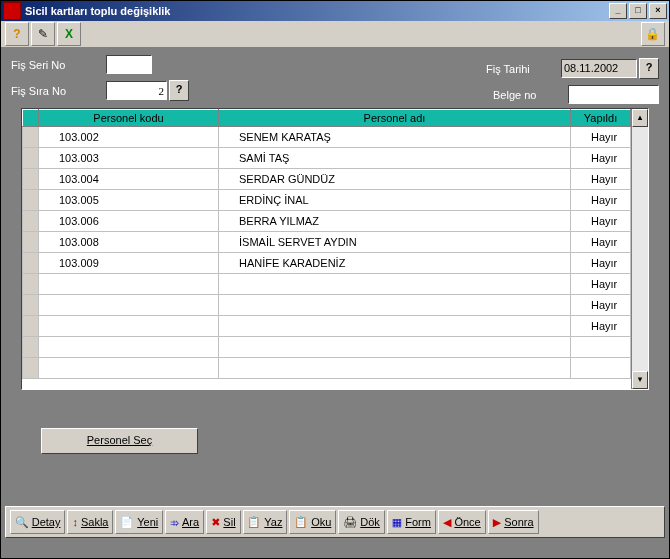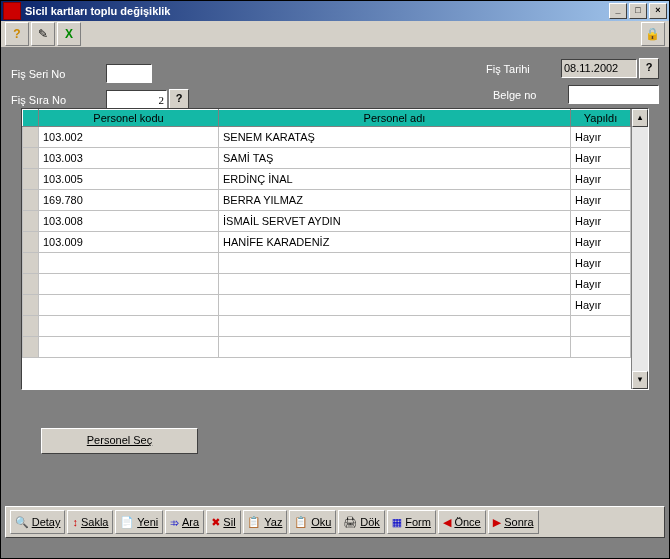--- a/index.html
+++ b/index.html
@@ -150,21 +150,21 @@
   .grid th {
     background: #14b8a6;
     border: 1px solid;
     border-color: #fff #808080 #808080 #fff;
     font-weight: normal;
     padding: 2px 4px;
     font-size: 11px;
   }
   .grid td {
     border: 1px solid #c0c0c0;
-    padding: 2px 4px;
+    padding: 2px 20px;
     height: 16px;
     font-size: 11px;
     overflow: hidden;
     white-space: nowrap;
   }
   .row-head {
     width: 14px;
     background:#d4d0c8;
     border: 1px solid;
     border-color: #fff #808080 #808080 #fff;
@@ -264,21 +264,21 @@
 
   <div class="toolbar">
     <div class="tb-btn" style="color:#c80;font-weight:bold">?</div>
     <div class="tb-btn">✎</div>
     <div class="tb-btn" style="color:#080;font-weight:bold">X</div>
     <div class="tb-btn lock-btn" style="color:#c80">🔒</div>
   </div>
 
   <div class="main-area">
 
-    <div style="position:absolute; left:10px; top:16px">
+    <div style="position:absolute; left:10px; top:7px">
       <div class="field-row">
         <span class="field-label">Fiş Seri No</span>
         <input class="field-input" style="width: 40px;" value="">
       </div>
       <div class="field-row">
         <span class="field-label">Fiş Sıra No</span>
         <input class="field-input" style="width: 55px; text-align: right;" value="2">
         <div class="q-btn">?</div>
       </div>
     </div>
@@ -320,27 +320,33 @@
                 <td>Hayır</td>
               </tr>
               <tr>
                 <td class="row-head"></td>
                 <td>103.003</td>
                 <td>SAMİ TAŞ</td>
                 <td>Hayır</td>
               </tr>
               <tr>
                 <td class="row-head"></td>
+                <td>103.004</td>
+                <td>SERDAR GÜNDÜZ</td>
+                <td>Hayır</td>
+              </tr>
+              <tr>
+                <td class="row-head"></td>
                 <td>103.005</td>
                 <td>ERDİNÇ İNAL</td>
                 <td>Hayır</td>
               </tr>
               <tr>
                 <td class="row-head"></td>
-                <td>169.780</td>
+                <td>103.006</td>
                 <td>BERRA YILMAZ</td>
                 <td>Hayır</td>
               </tr>
               <tr>
                 <td class="row-head"></td>
                 <td>103.008</td>
                 <td>İSMAİL SERVET AYDIN</td>
                 <td>Hayır</td>
               </tr>
               <tr>

